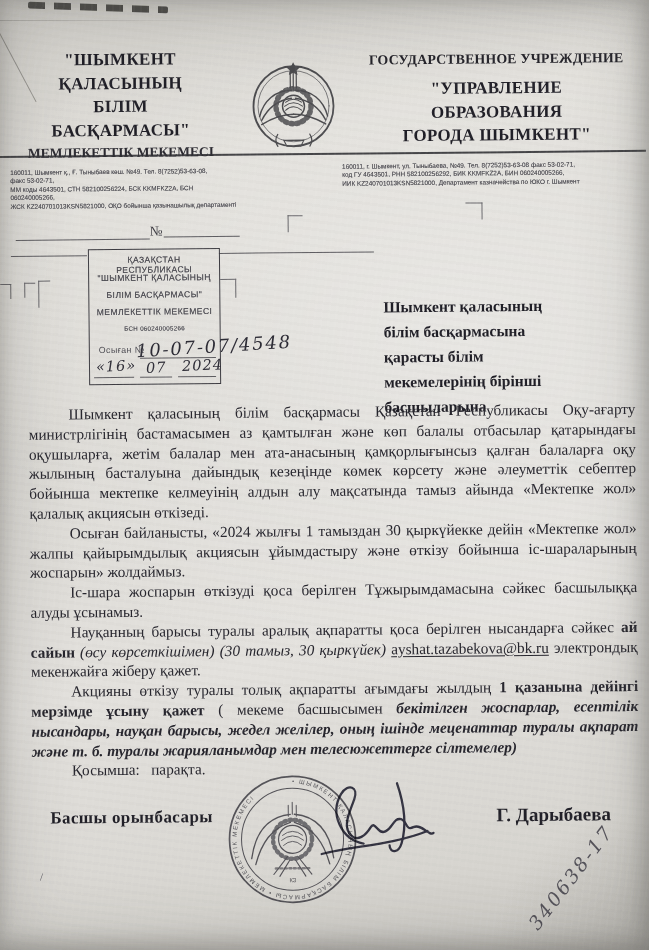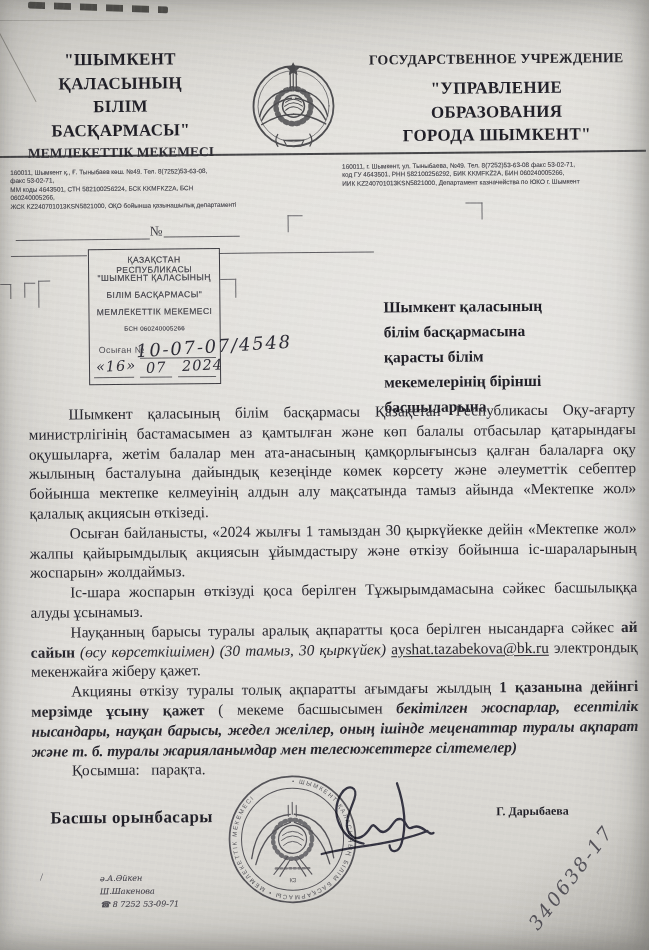--- a/index.html
+++ b/index.html
@@ -46,21 +46,21 @@
   
   .recipient{left:385px;top:295px;width:235px;font-weight:bold;font-size:15.6px;line-height:25px;color:#1e1d25;}
   
   .bodytext{left:29px;top:402px;width:607px;font-size:15.3px;line-height:19.8px;text-align:justify;color:#26252d;}
   .bodytext p{margin:0;text-indent:40px;}
   .bi{font-style:italic;font-weight:600;}
   .p6{white-space:pre-wrap;}
   u{text-underline-offset:2px;}
   
   .sig-label{left:47px;top:806px;font-weight:bold;font-size:17px;letter-spacing:.4px;color:#201f27;}
-  .sig-name{left:493px;top:806px;font-weight:bold;font-size:12px;color:#201f27;}
+  .sig-name{left:493px;top:806px;font-weight:bold;font-size:19px;color:#201f27;}
   .blend{mix-blend-mode:multiply;}
   
   .executor{left:96px;top:870px;font-size:8px;line-height:13px;font-style:italic;color:#504e56;
      font-family:"DejaVu Serif",serif;text-shadow:0 0 .5px rgba(80,78,86,.6);}
   .slash{left:36px;top:868px;font-size:11px;color:#55535b;}
   
   .corner-note{left:528px;top:918px;font-family:"DejaVu Serif",serif;font-style:italic;font-size:19px;
      letter-spacing:2.5px;color:#3e3c46;transform:rotate(-52deg);transform-origin:0 50%;white-space:nowrap;
      opacity:.85;}
   
@@ -200,25 +200,20 @@
 
     <svg class="abs blend" style="left:298px;top:762px;" width="160" height="110" viewBox="0 0 160 110">
       <g fill="none" stroke="#202030" stroke-width="2.3" stroke-linecap="round" opacity=".9">
         <path d="M62 82 C40 78 28 52 40 32 C47 21 58 25 53 38 C47 53 41 66 50 74 C56 80 64 74 69 66 C74 58 76 74 84 70 C92 66 92 56 100 58 C106 60 104 70 112 66 C120 62 128 76 132 72"></path>
         <path d="M20 92 C50 84 90 84 126 70"></path>
         <path d="M96 22 C102 40 106 62 100 82 C97 92 88 92 88 84"></path>
       </g>
     </svg>
 
     <div class="abs slash">/</div>
-    <div class="abs executor">
-      <div>ә.А.Әйкен</div>
-      <div>Ш.Шакенова</div>
-      <div>☎ 8 7252 53-09-71</div>
-    </div>
 
     <div class="abs corner-note">340638-17</div>
 
   </div>
 
   <div class="grain"></div>
   <div class="vignette"></div>
 </div>
 
 </body></html>

